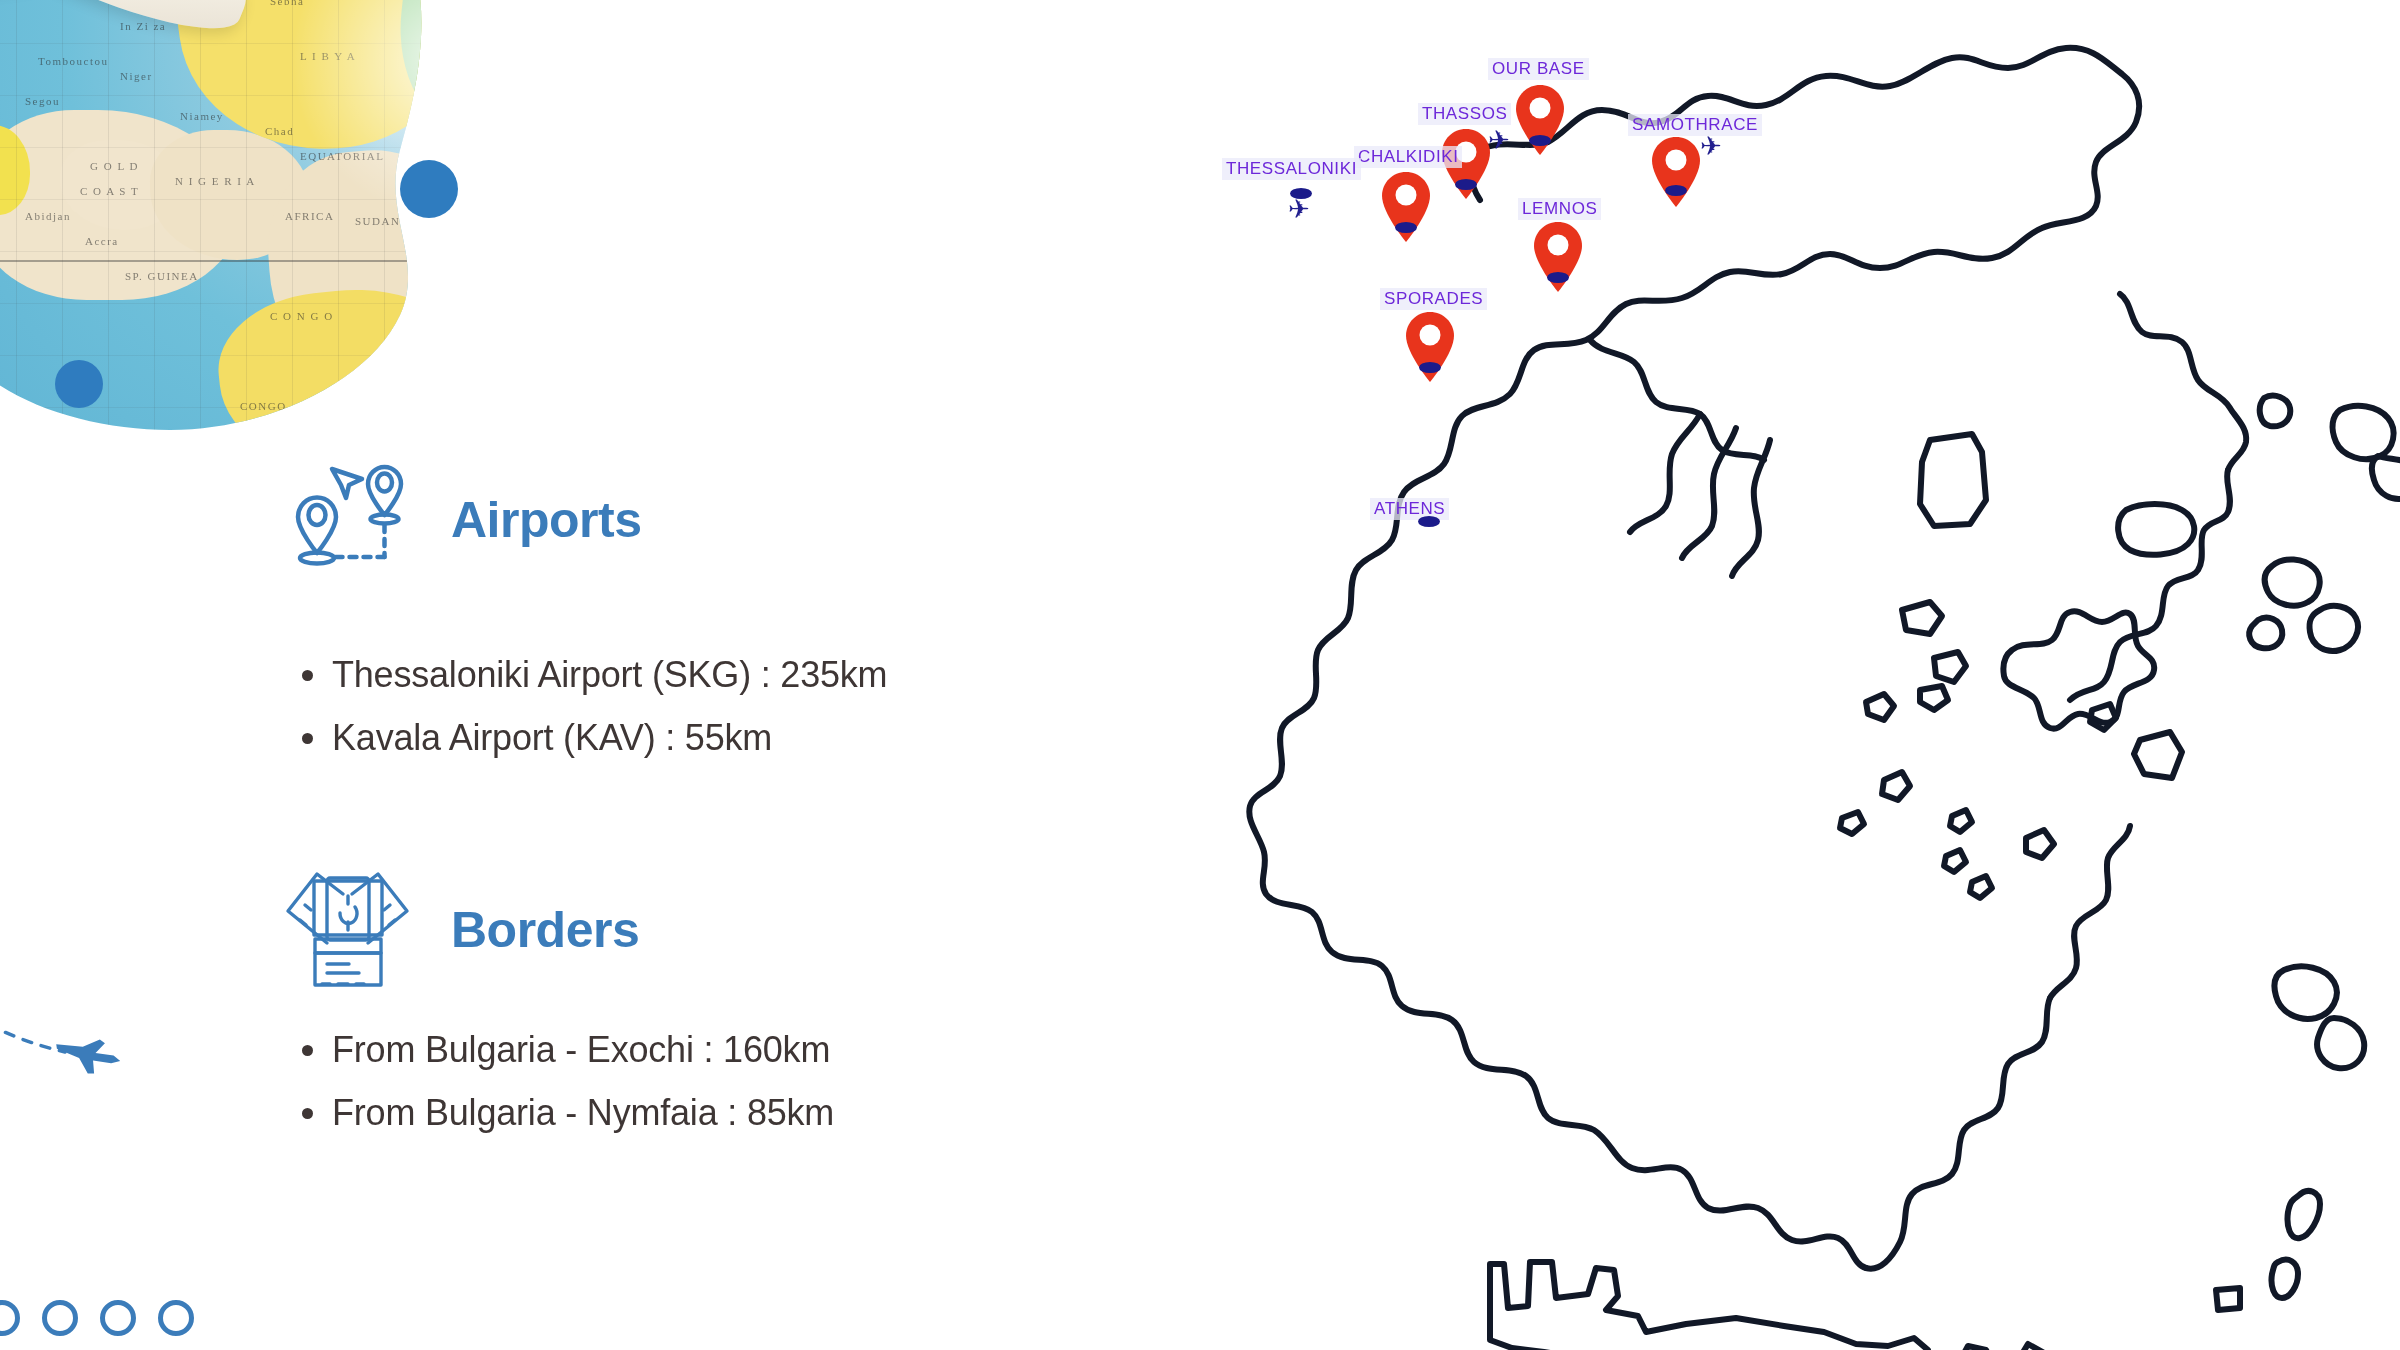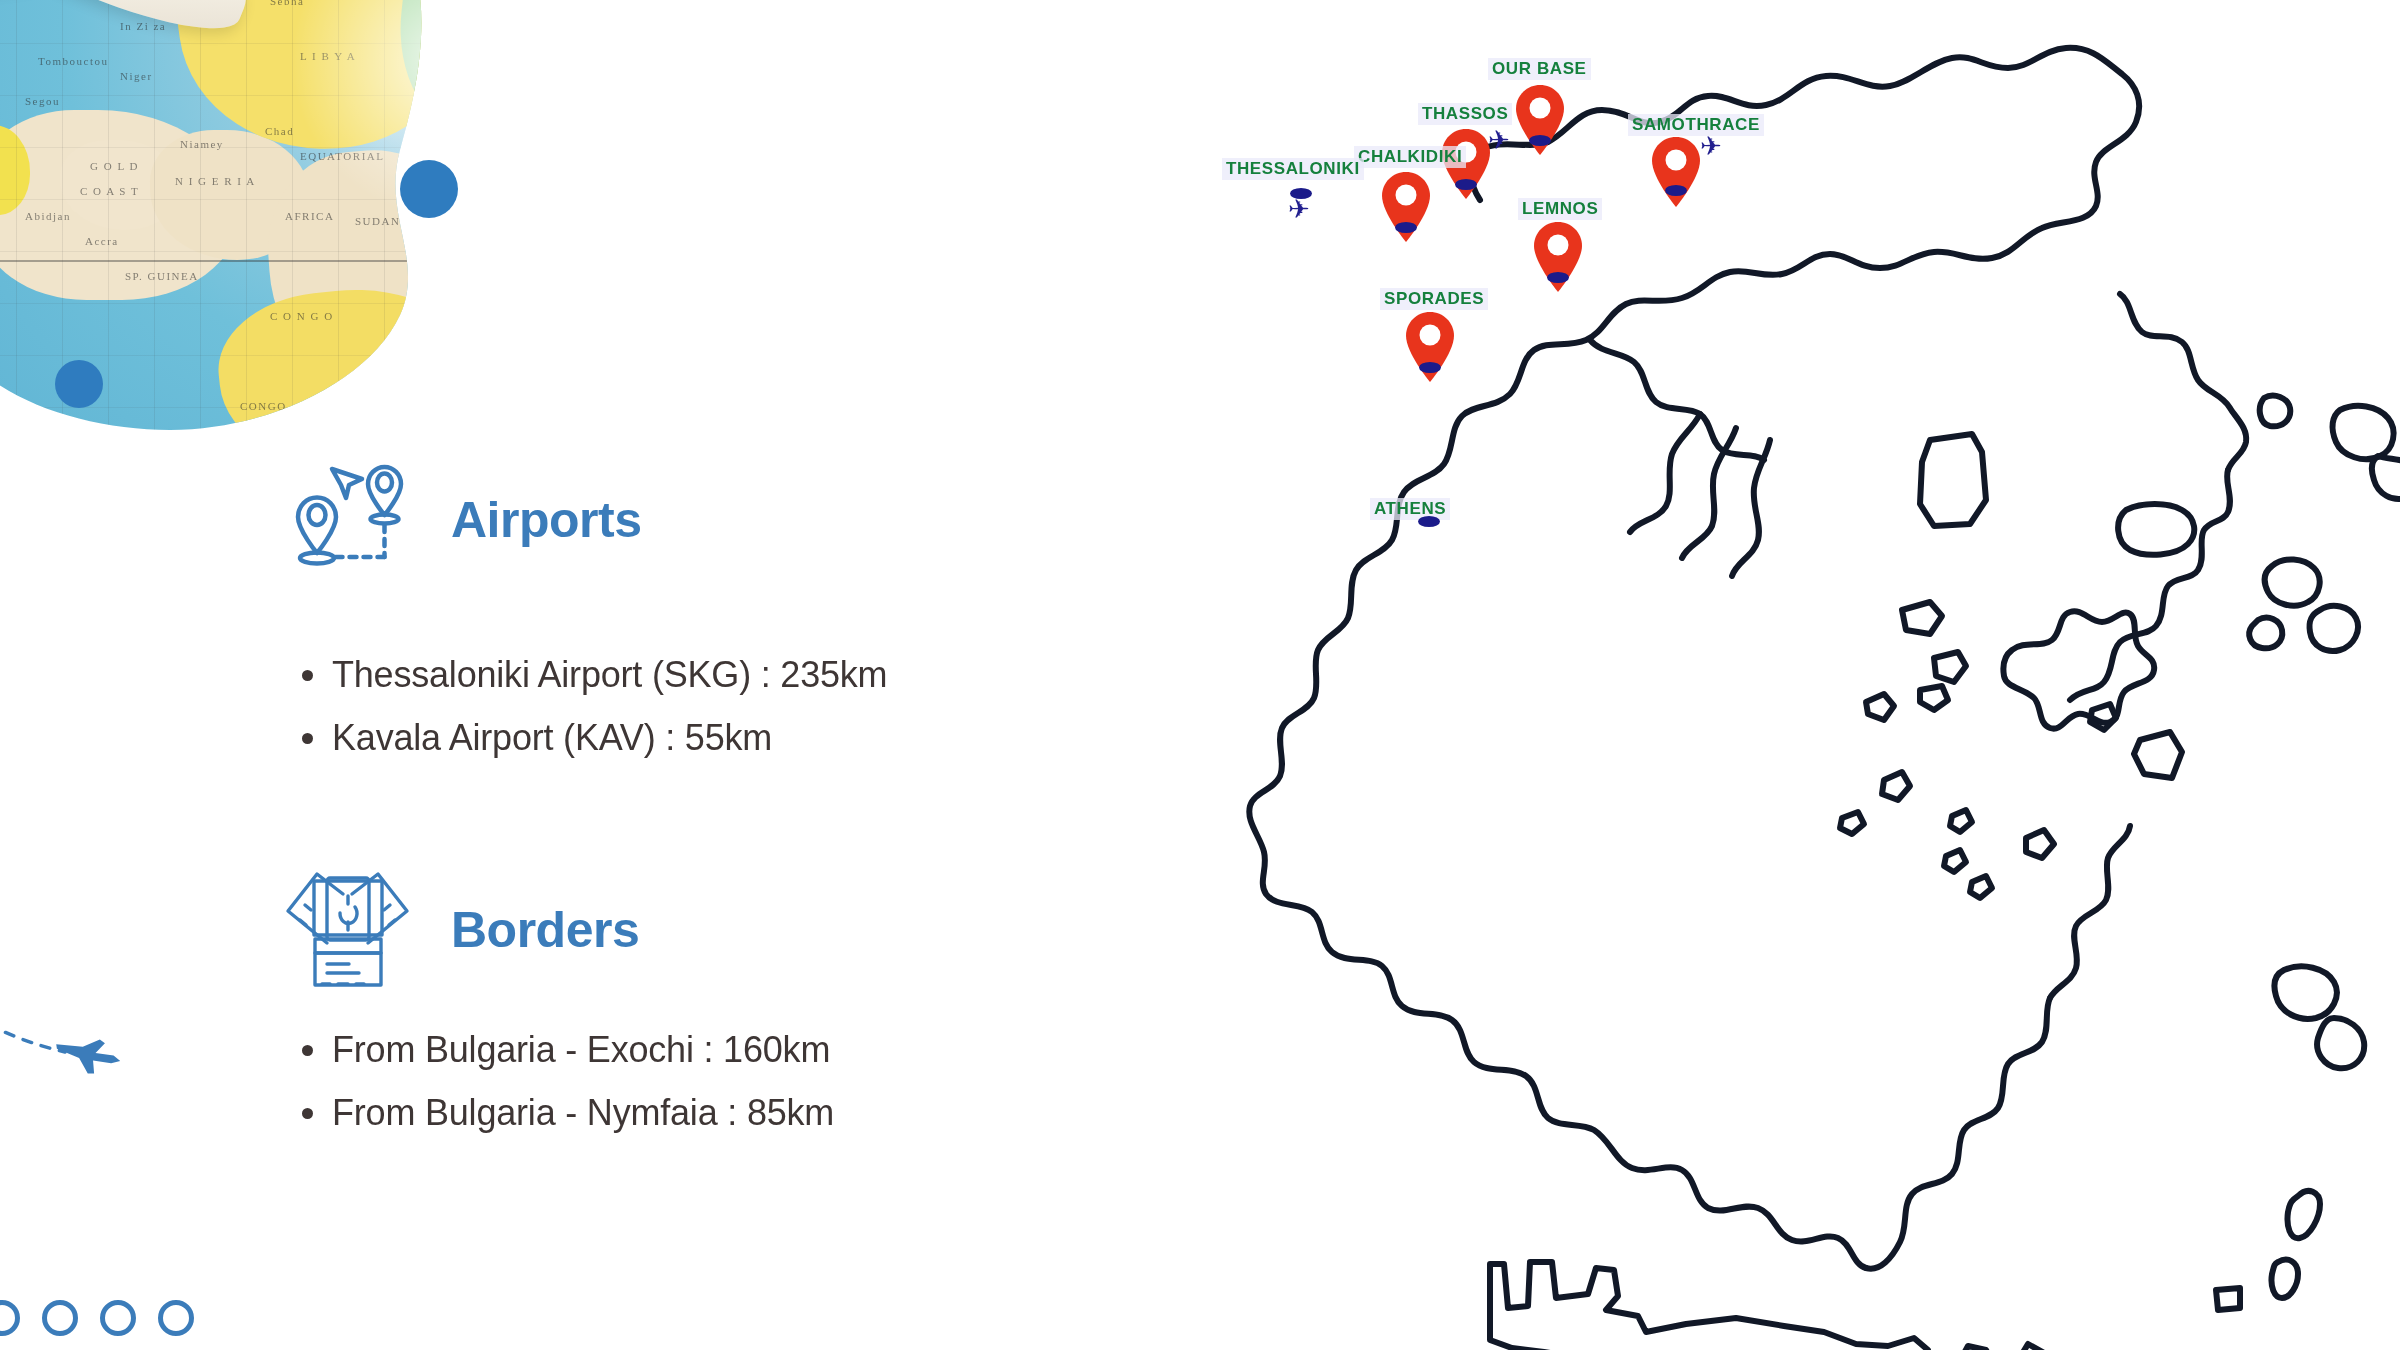--- a/index.html
+++ b/index.html
@@ -95,21 +95,21 @@
   .rings{position:absolute;left:-16px;top:1300px;display:flex;gap:22px;}
   .ring{width:26px;height:26px;border:5px solid #3b7cba;border-radius:50%;}
 
   
   .map{position:absolute;left:1230px;top:10px;width:1170px;height:1340px;}
   .map svg{position:absolute;inset:0;width:100%;height:100%;}
 
   .pin{position:absolute;width:56px;height:74px;}
   .pin svg{width:100%;height:100%;}
   .mlabel{
-    position:absolute;font-size:17px;font-weight:bold;color:#15803d;
+    position:absolute;font-size:17px;font-weight:normal;color:#6d28d9;
     letter-spacing:.6px;white-space:nowrap;
     background:rgba(233,233,250,.75);padding:1px 4px;
   }
   .mplane{position:absolute;color:#221f8f;font-size:26px;line-height:1;}
   .mdot{position:absolute;width:22px;height:11px;background:#1b1b8a;border-radius:50%;}
 </style>
 </head>
 <body>
 
 <div class="slide">
@@ -130,21 +130,21 @@
       <div class="g-texture"></div>
       <div class="g-labels">
         <span style="left:150px;top:60px;">In Zi za</span>
         <span style="left:300px;top:35px;">Sebha</span>
         <span style="left:390px;top:30px;">Sirte</span>
         <span style="left:330px;top:90px;">L I B Y A</span>
         <span style="left:470px;top:70px;">E G Y P T</span>
         <span style="left:68px;top:95px;">Tombouctou</span>
         <span style="left:150px;top:110px;">Niger</span>
         <span style="left:55px;top:135px;">Segou</span>
-        <span style="left:210px;top:150px;margin-top:28px;">Niamey</span>
+        <span style="left:210px;top:150px;">Niamey</span>
         <span style="left:295px;top:165px;">Chad</span>
         <span style="left:330px;top:190px;">EQUATORIAL</span>
         <span style="left:315px;top:250px;">AFRICA</span>
         <span style="left:120px;top:200px;">G O L D</span>
         <span style="left:110px;top:225px;">C O A S T</span>
         <span style="left:205px;top:215px;">N I G E R I A</span>
         <span style="left:55px;top:250px;">Abidjan</span>
         <span style="left:115px;top:275px;">Accra</span>
         <span style="left:155px;top:310px;">SP. GUINEA</span>
         <span style="left:385px;top:255px;">SUDAN</span>

